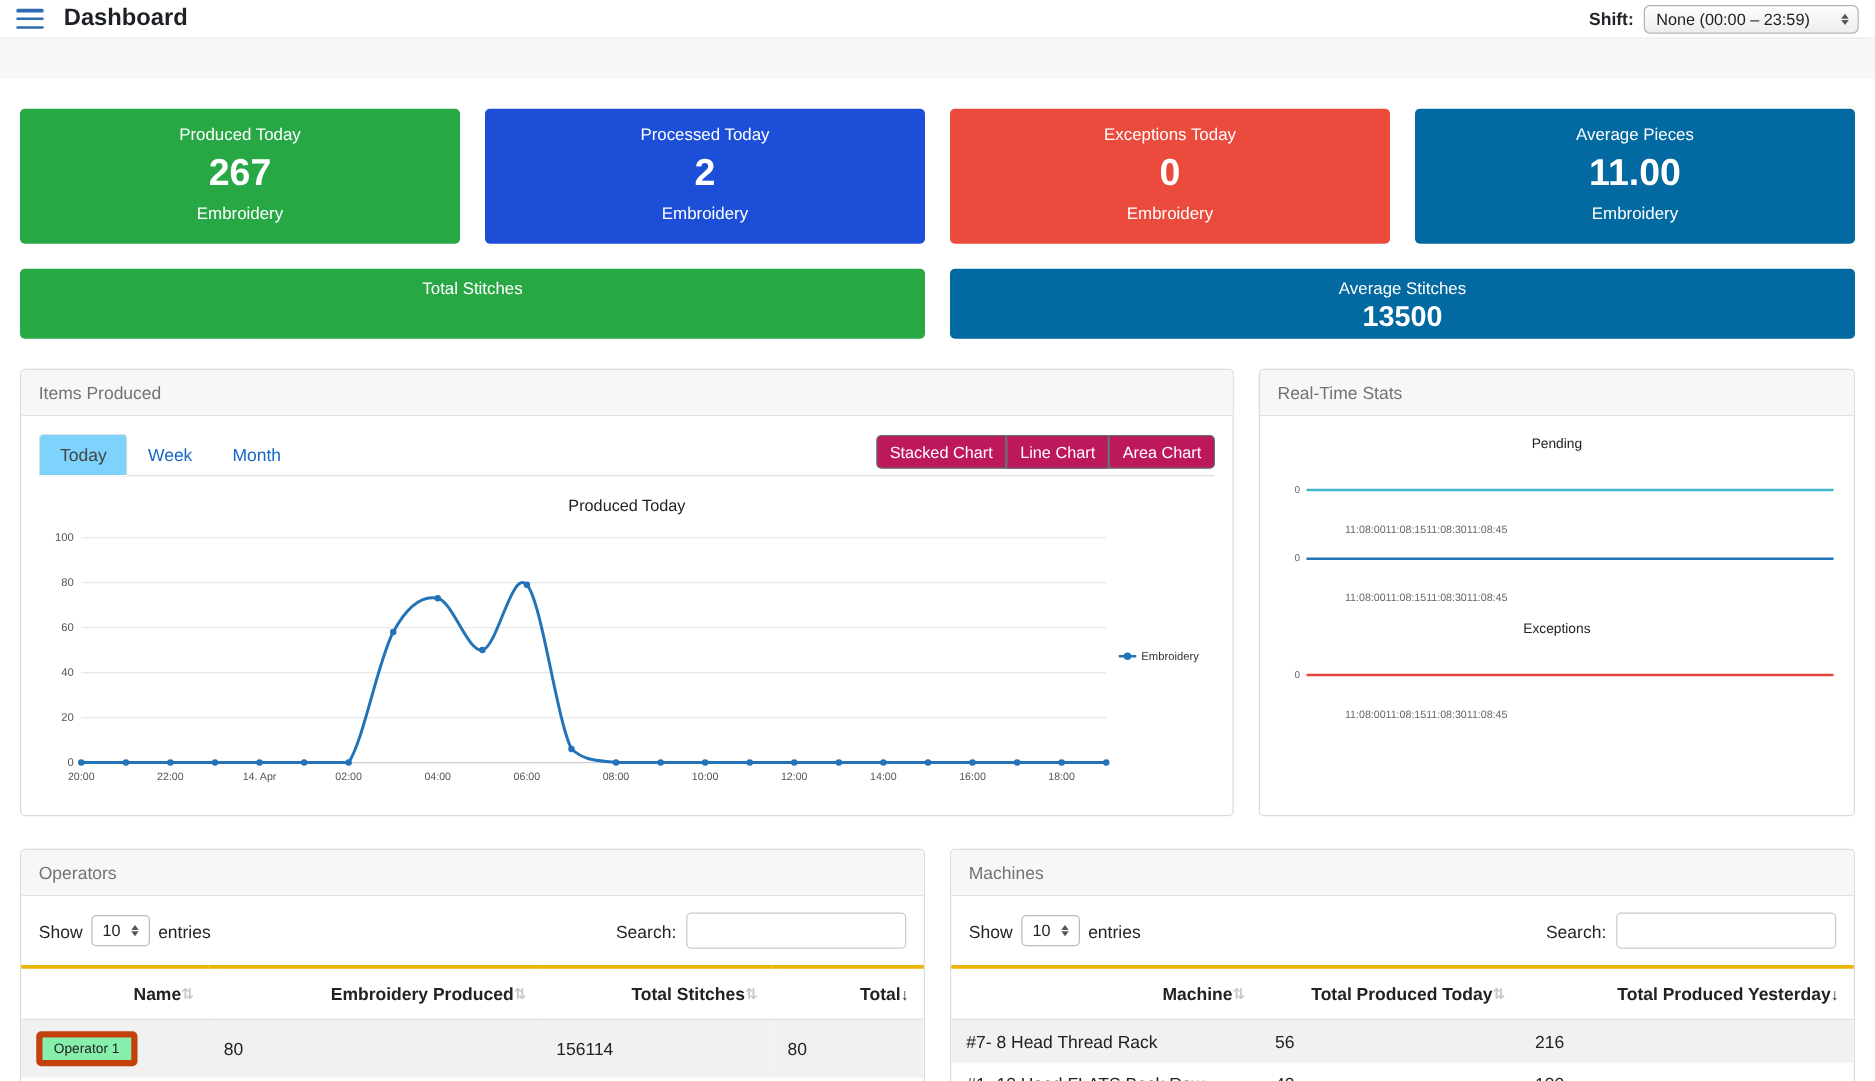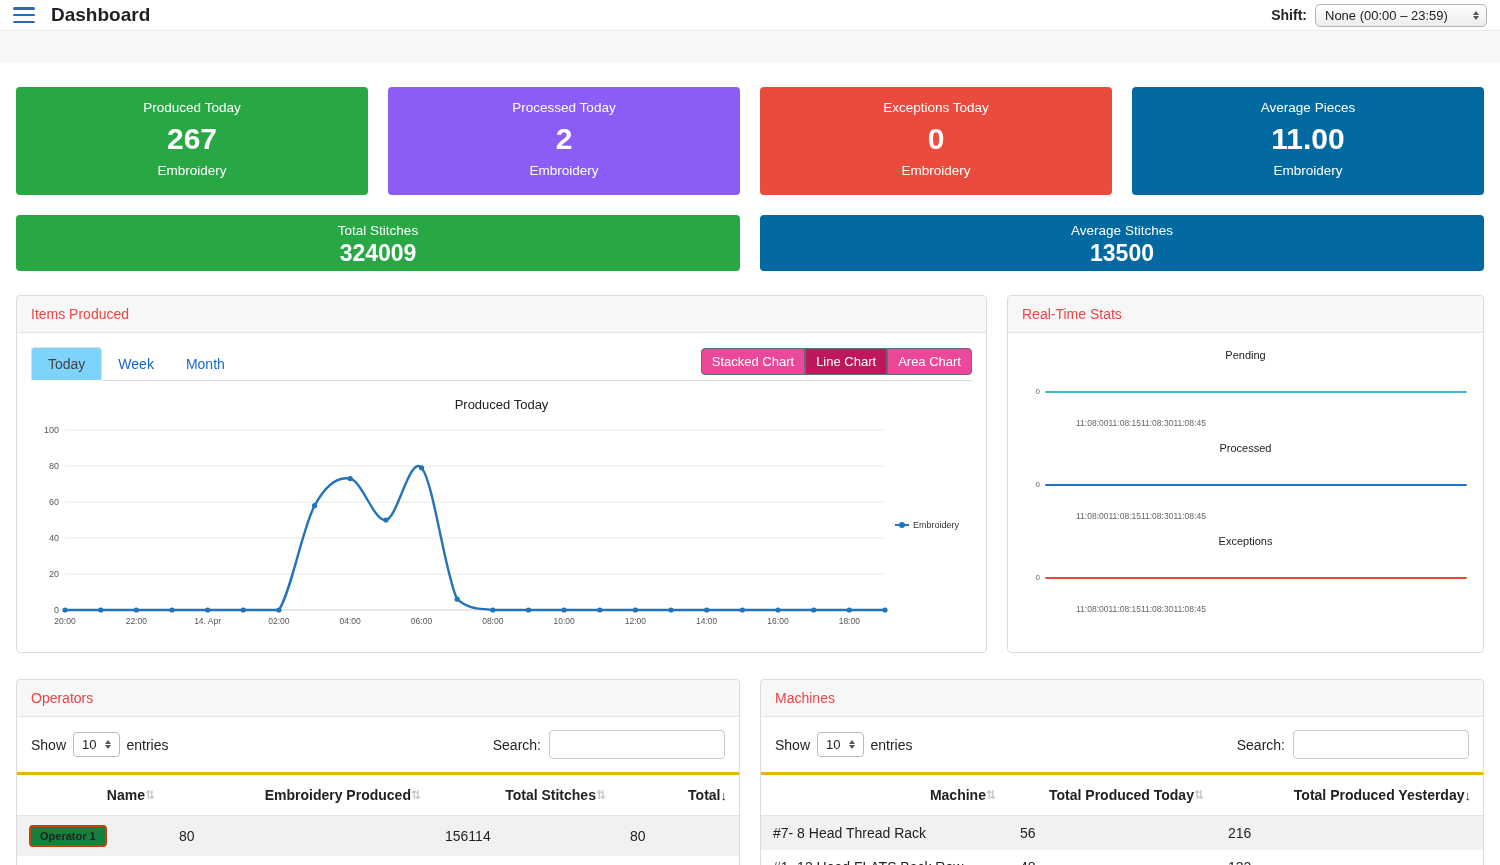--- a/index.html
+++ b/index.html
@@ -24,34 +24,34 @@
   
   .cards-row1 { display:grid; grid-template-columns:repeat(4,1fr); gap:20px; }
   .stat-card { border-radius:4px; color:#fff; text-align:center; padding:13px 10px 15px; height:108px; }
   .stat-card .t { font-size:13.5px; }
   .stat-card .v { font-size:30px; font-weight:700; margin:7px 0 7px; }
   .stat-card .s { font-size:13.5px; }
   .cards-row2 { display:grid; grid-template-columns:1fr 1fr; gap:20px; margin-top:20px; }
   .wide-card { border-radius:4px; color:#fff; text-align:center; padding:8px 10px 10px; height:56px; }
   .wide-card .t { font-size:13.5px; }
   .wide-card .v { font-size:23px; font-weight:700; margin-top:2px; }
-  .bg-green{background:#28a745;} .bg-blue{background:#8b5cf6;} .bg-red{background:#ea4b3c;} .bg-cyan{background:#0369a1;}
+  .bg-green{background:#28a745;} .bg-blue{background:#1d4ed8;} .bg-red{background:#ea4b3c;} .bg-cyan{background:#0369a1;}
 
   
   .panel { border:1px solid #dcdcdc; border-radius:4px; background:#fff; }
-  .panel-header { background:#f7f7f7; border-bottom:1px solid #e2e2e2; padding:10px 14px; font-size:14px; color:#ef4444; border-radius:4px 4px 0 0; }
+  .panel-header { background:#f7f7f7; border-bottom:1px solid #e2e2e2; padding:10px 14px; font-size:14px; color:#737373; border-radius:4px 4px 0 0; }
   .mid-row { display:grid; grid-template-columns:971px 1fr; gap:20px; margin-top:24px; }
 
   .items-body { padding:14px 14px 16px; }
   .tabs-row { display:flex; align-items:center; border-bottom:1px solid #ddd; }
   .tab { font-size:14px; padding:8px 16px; cursor:pointer; }
   .tab.active { background:#7dd3fc; border:1px solid #ddd; border-bottom:1px solid #fff; border-radius:4px 4px 0 0; margin-bottom:-1px; color:#444; }
   .tab.link { color:#1668c7; }
   .chart-btn-group { margin-left:auto; display:flex; margin-bottom:4px; }
-  .chart-btn { background:#ec4899; border:1px solid #636b72; color:#fff; font-size:13px; padding:5px 10px; cursor:pointer; font-family:inherit; }
+  .chart-btn { background:#be185d; border:1px solid #636b72; color:#fff; font-size:13px; padding:5px 10px; cursor:pointer; font-family:inherit; }
   .chart-btn:first-child { border-radius:4px 0 0 4px; }
   .chart-btn:last-child { border-radius:0 4px 4px 0; }
   .chart-btn.active { background:#be185d; }
   .chart-title { text-align:center; font-size:13px; color:#222; margin:16px 0 2px; }
   .chart-wrap { display:flex; align-items:center; }
   .legend { width:74px; display:flex; align-items:center; gap:4px; font-size:9px; color:#333; }
   .legend .marker { position:relative; width:14px; height:2px; background:#2273b8; flex:0 0 auto; }
   .legend .marker::after { content:""; position:absolute; left:4px; top:-2px; width:6px; height:6px; border-radius:50%; background:#2273b8; }
 
   
@@ -70,21 +70,21 @@
   .search-wrap { margin-left:auto; display:flex; align-items:center; }
   .search-input { margin-left:8px; width:176px; height:29px; border:1px solid #c9c9c9; border-radius:4px; padding:0 8px; font-size:13px; font-family:inherit; }
   table { width:100%; border-collapse:collapse; font-size:14px; }
   th { text-align:right; font-weight:700; padding:12px 12px; border-top:3px solid #eab308; border-bottom:1px solid #e3e3e3; cursor:pointer; color:#222; }
   td { padding:9px 12px; color:#222; }
   tr.striped { background:#f1f1f1; }
   .sort-icon { float:right; color:#c8c8c8; font-size:12px; margin-top:1px; }
   .sort-icon::before { content:"⇅"; }
   .sort-icon.sorted { color:#2b2b2b; font-weight:700; font-size:13px; }
   .sort-icon.sorted::before { content:"↓"; }
-  .op-pill { display:inline-block; border:2px solid #c2410c; border-radius:4px; background:#15803d; padding:3px 9px; font-size:11px; color:#222; cursor:pointer;font-weight:bold; }
+  .op-pill { display:inline-block; border:5px solid #c2410c; border-radius:4px; background:#86efac; padding:3px 9px; font-size:11px; color:#222; cursor:pointer; }
 </style>
 </head>
 <body>
 
 <div class="topbar">
   <div class="hamburger">
       <span></span>
       <span></span>
       <span></span>
     </div>
@@ -123,21 +123,20 @@
     <div class="stat-card bg-cyan">
       <div class="t">Average Pieces</div>
       <div class="v">11.00</div>
       <div class="s">Embroidery</div>
     </div>
   </div>
 
   <div class="cards-row2">
     <div class="wide-card bg-green">
       <div class="t">Total Stitches</div>
-      <div class="v">324009</div>
     </div>
     <div class="wide-card bg-cyan">
       <div class="t">Average Stitches</div>
       <div class="v">13500</div>
     </div>
   </div>
 
   <div class="mid-row">
     <div class="panel">
       <div class="panel-header">Items Produced</div>
@@ -225,21 +224,20 @@
           </div>
           <div class="mini-x">
             <span>11:08:00</span>
             <span>11:08:15</span>
             <span>11:08:30</span>
             <span>11:08:45</span>
           </div>
         </div>
 
         <div class="mini">
-          <div class="mini-title">Processed</div>
           <div class="mini-plot">
             <span class="mini-zero">0</span>
             <span class="mini-line" style="background: rgb(34, 115, 184);"></span>
           </div>
           <div class="mini-x">
             <span>11:08:00</span>
             <span>11:08:15</span>
             <span>11:08:30</span>
             <span>11:08:45</span>
           </div>

